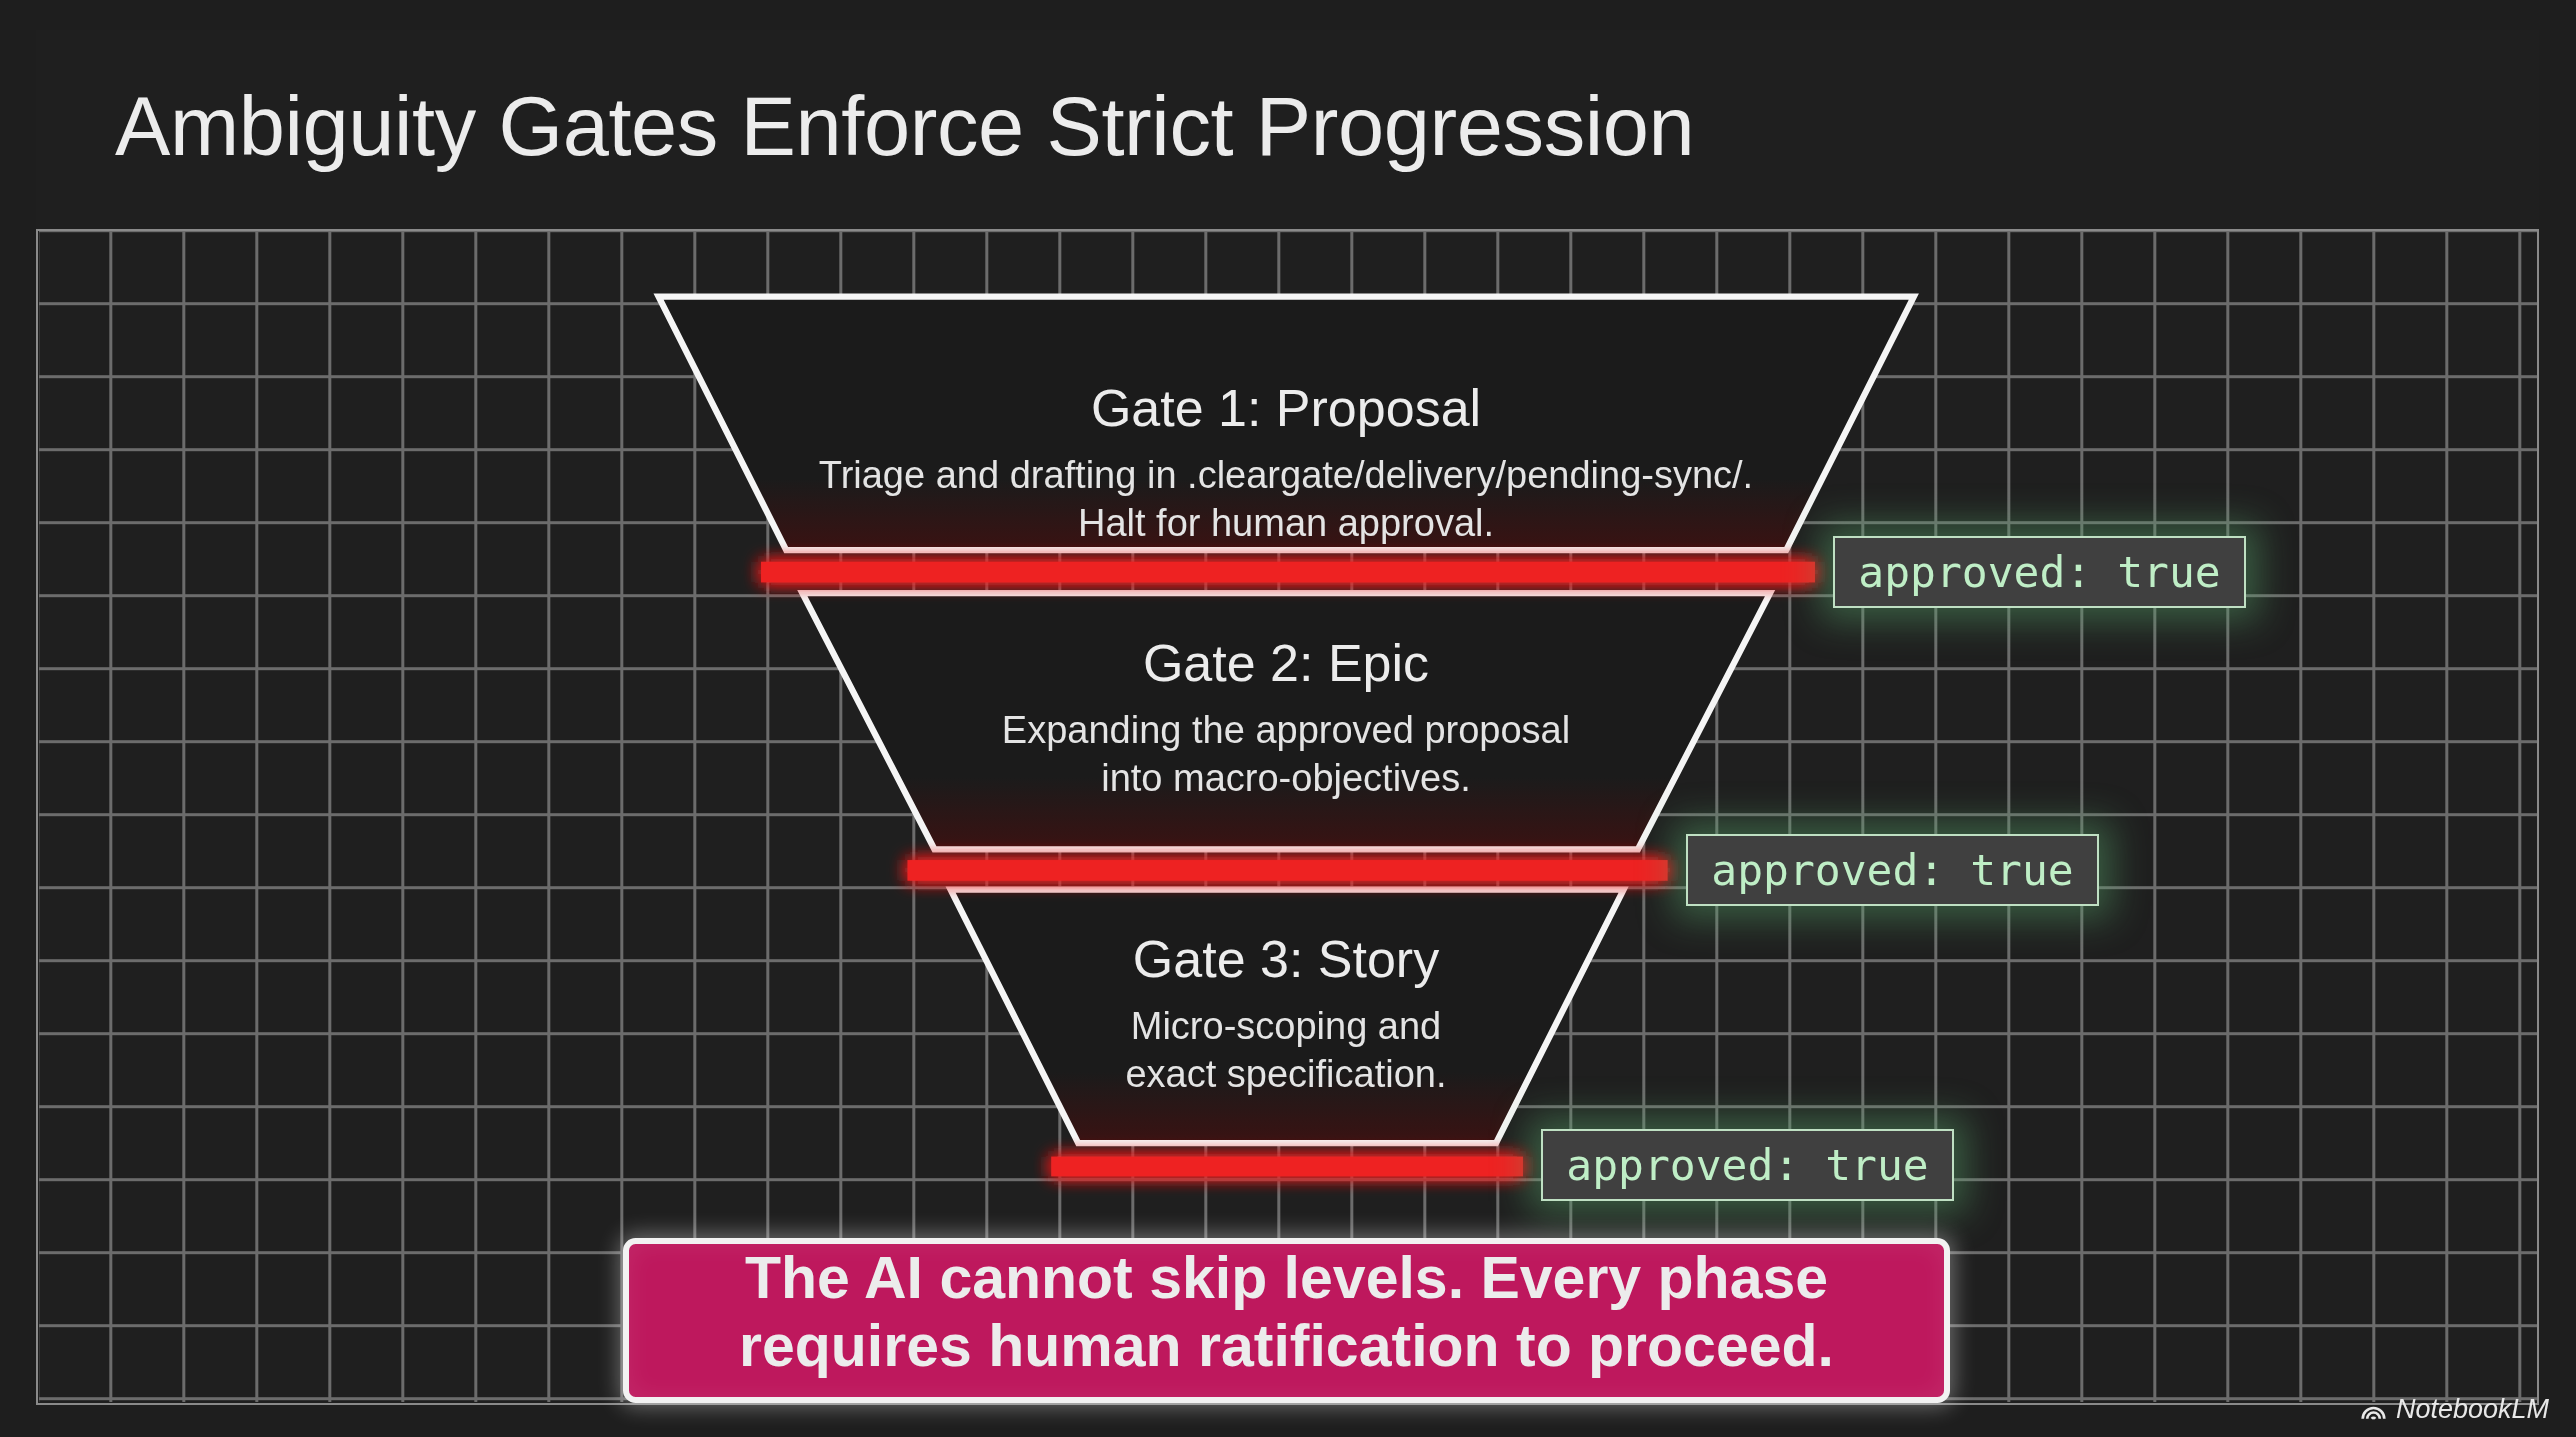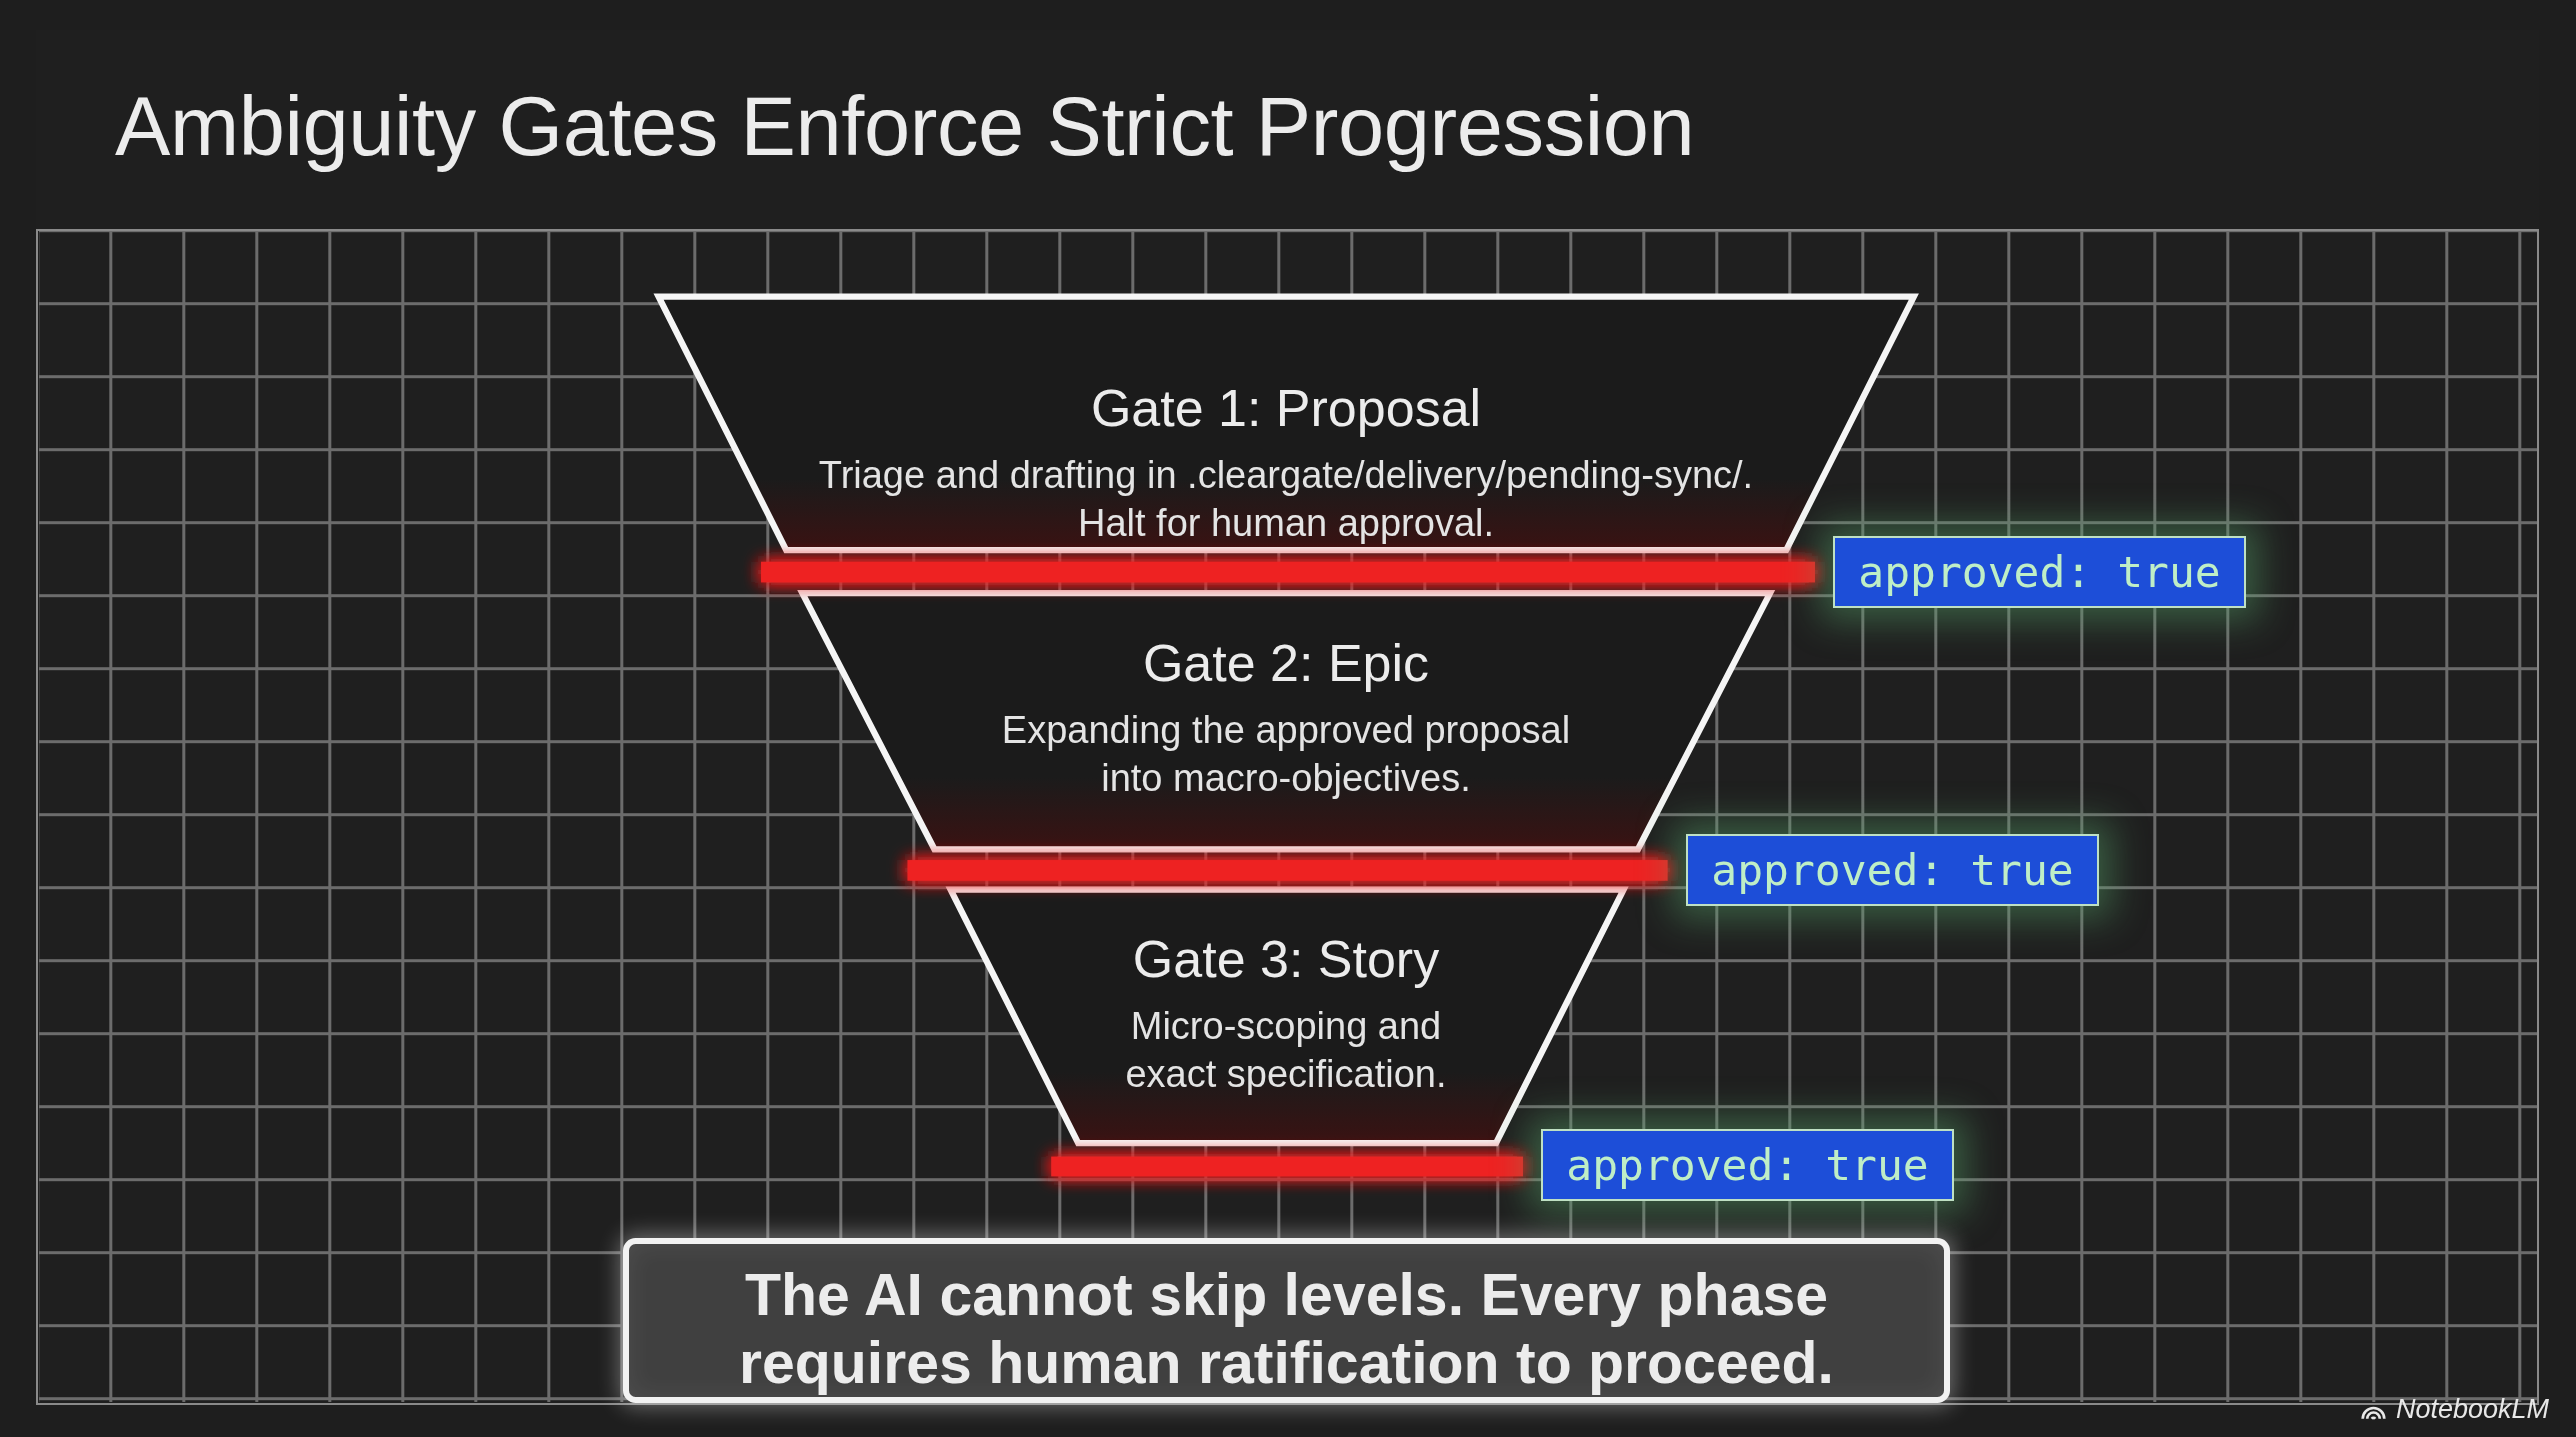--- a/index.html
+++ b/index.html
@@ -35,32 +35,32 @@
   }
   svg.diagram { position:absolute; left:0; top:0; }
   .gate-text {
     position:absolute; text-align:center; color:#ececec;
     transform:translateX(-50%);
   }
   .gate-title { font-size:52px; font-weight:500; white-space:nowrap; }
   .gate-desc { font-size:38px; line-height:48px; margin-top:12.6px; white-space:nowrap; color:#e4e4e4; }
   .badge {
     position:absolute; height:72px; box-sizing:border-box;
-    border:2.7px solid #bfe0c3; background:#1d4ed8;
+    border:2.7px solid #bfe0c3; background:#404040;
     box-shadow:0 0 36px 12.6px rgba(90,170,110,0.45);
     display:flex; align-items:center; justify-content:center;
     font-family:"DejaVu Sans Mono", monospace; font-size:43px; color:#bfeec6;
     white-space:nowrap;
   }
   .callout {
     position:absolute; left:623px; top:1238px; width:1327px; height:165px;
     box-sizing:border-box; border:6.3px solid #f2f2f2; border-radius:12.6px;
-    background:#404040;
+    background:#be185d;
     box-shadow:0 0 21.6px 3.6px rgba(255,255,255,0.35), inset 0 0 27px rgba(255,255,255,0.08);
-    display:flex; align-items:flex-end; justify-content:center; text-align:center;
+    display:flex; align-items:flex-start; justify-content:center; text-align:center;
   }
   .callout-text { font-size:59px; font-weight:700; color:#ececec; line-height:68px; }
   .watermark {
     position:absolute; right:27px; bottom:12.6px;
     display:flex; align-items:center; gap:9px;
     color:#e8e8e8; font-size:27px; font-weight:500;font-style:italic;
   }
 </style>
 </head>
 <body>

